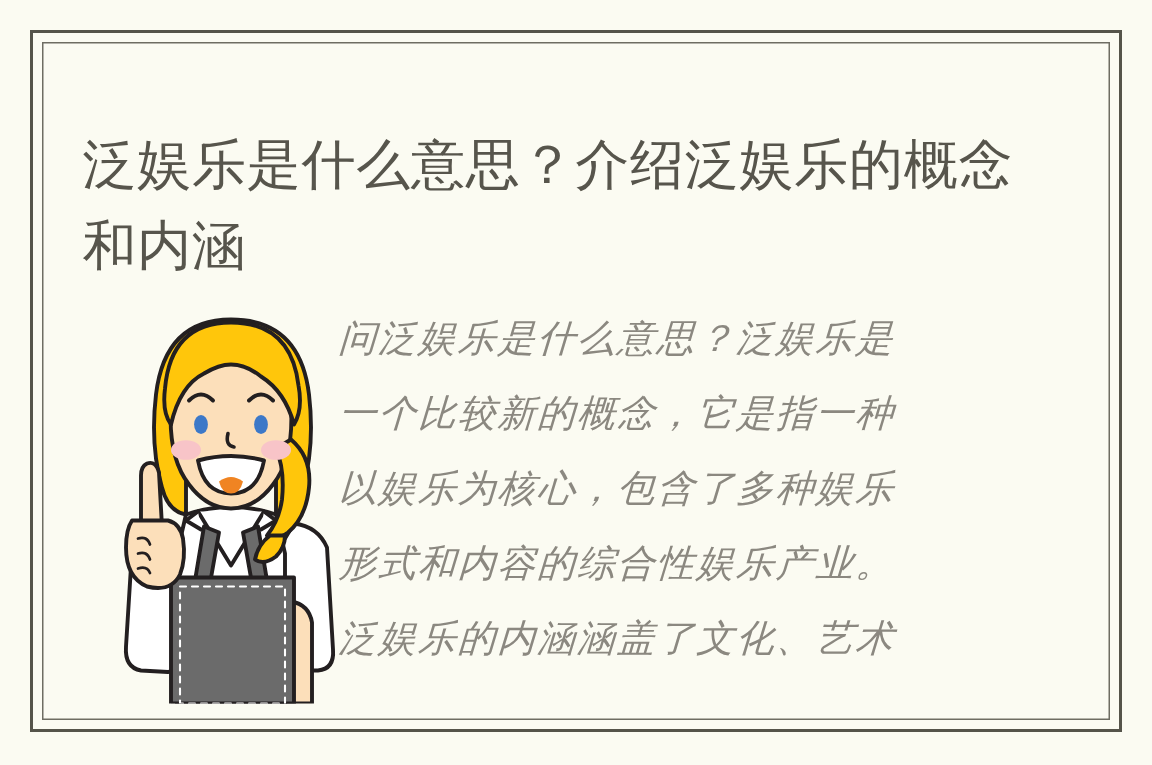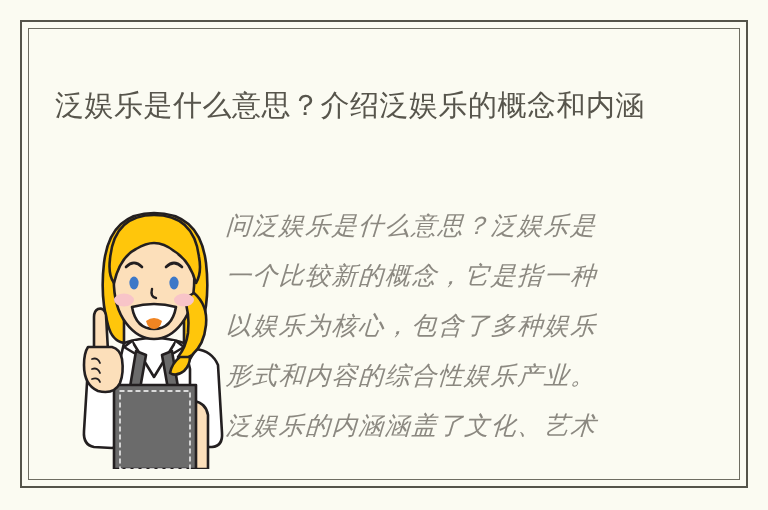--- a/index.html
+++ b/index.html
@@ -37,21 +37,21 @@
     position:absolute;
     left:29px;top:29px;
     width:710px;height:450px;
     box-sizing:border-box;
   }
   
   .title{
     position:absolute;
     left:26px;top:30px;
     width:640px;
-    font-size:29px;
+    font-size:36px;
     line-height:54px;
     letter-spacing:0.5px;
     color:#57554C;
     font-weight:400;
     white-space:pre-wrap;
   }
   
   .body-block{
     position:absolute;
     left:197px;top:172px;

